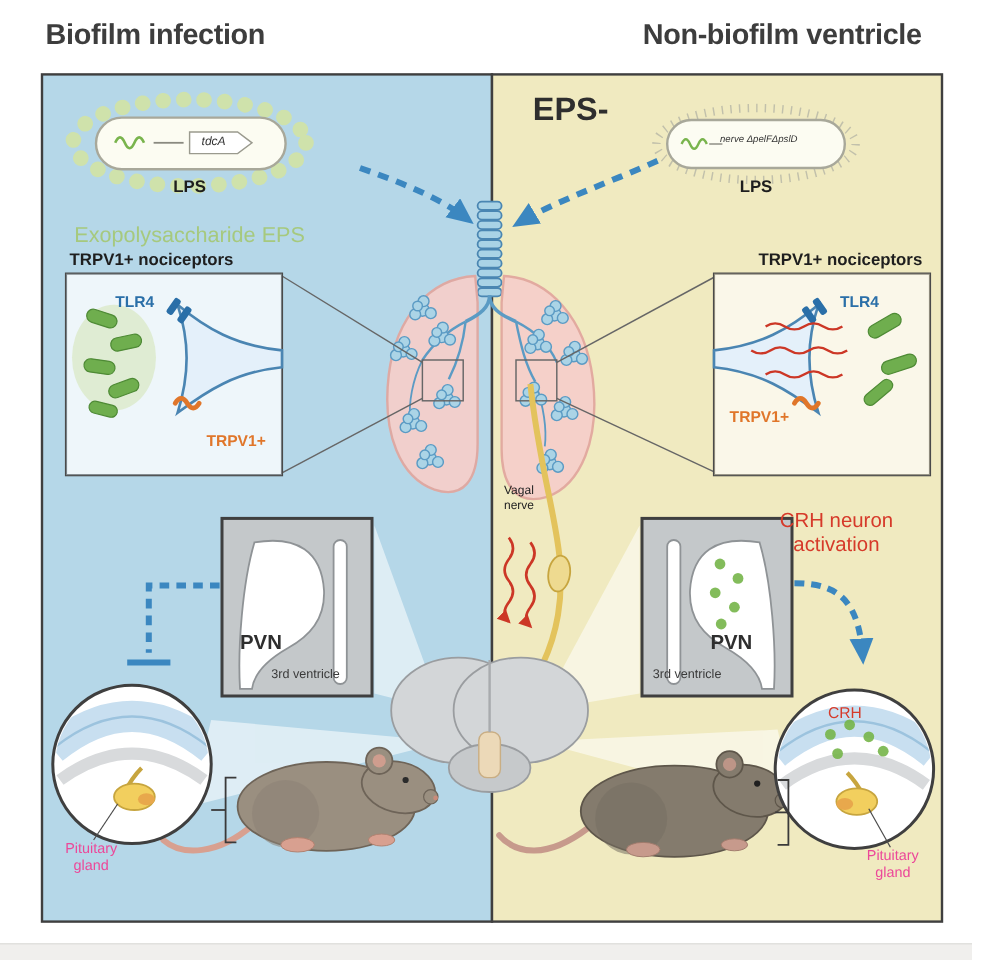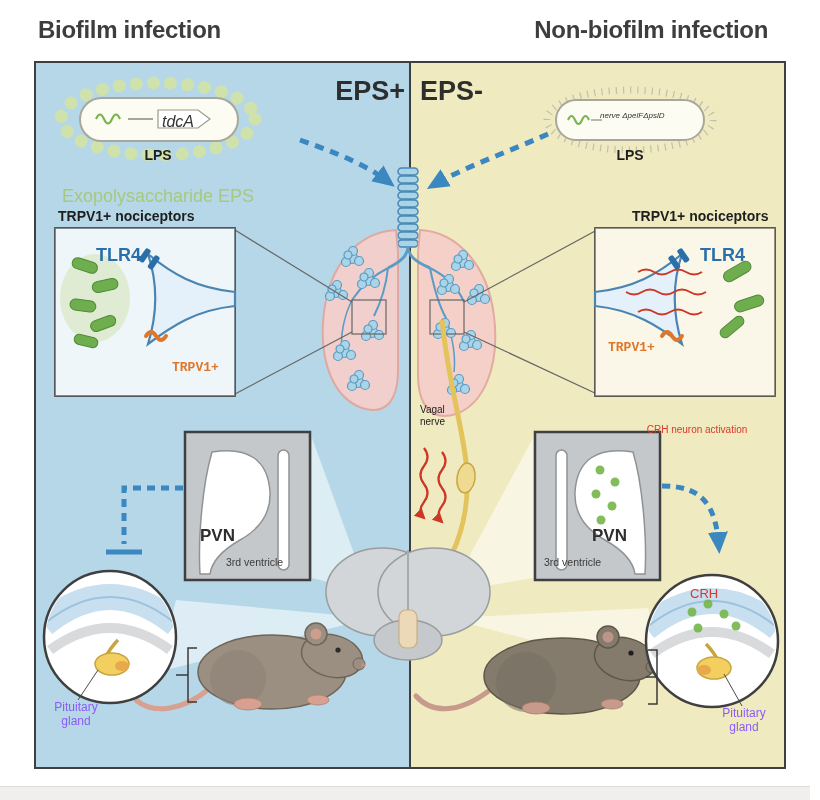--- a/index.html
+++ b/index.html
@@ -3,24 +3,24 @@
 <meta charset="utf-8">
 <style>
   html,body{margin:0;padding:0;background:#ffffff;}
   #figure{position:relative;width:810px;height:800px;background:#ffffff;overflow:hidden;
           font-family:"Liberation Sans",sans-serif;}
   #art{position:absolute;left:0;top:0;width:820px;height:800px;}
   .lbl{position:absolute;color:#222;line-height:1.15;}
   .title{font-size:24px;font-weight:700;color:#3d3d3d;letter-spacing:-0.3px;}
   .tag{font-size:27px;font-weight:600;color:#2e2e2e;}
   .bold-sm{font-size:14px;font-weight:700;color:#1e1e1e;text-align:center;}
-  .tlr4{font-size:18px;font-weight:700;color:#2a6fa8;}
-  .trpv1{font-size:13px;font-weight:700;color:#e0762a;font-family:Liberation Mono, monospace;}
+  .tlr4{font-size:13px;font-weight:700;color:#2a6fa8;}
+  .trpv1{font-size:13px;font-weight:700;color:#e0762a;}
   .gene{font-style:italic;color:#333;}
-  .small{font-size:12px;color:#8b5cf6;text-align:center;line-height:1.2;}
+  .small{font-size:12px;color:#ec4899;text-align:center;line-height:1.2;}
   .footer-strip{position:absolute;left:0;bottom:0;width:820px;height:13px;
                 background:#f0efed;border-top:1px solid #dcdcda;}
 </style>
 </head>
 <body>
 
 <div id="figure">
 
   <svg id="art" viewBox="0 0 820 800">
     <defs>
@@ -275,42 +275,41 @@
       <path d="M197,648 L188,648 L188,702 L197,702"></path>
       <line x1="176" y1="675" x2="188" y2="675"></line>
     </g>
     <g stroke="#3a3a3a" stroke-width="1.5" fill="none">
       <path d="M648,650 L657,650 L657,704 L648,704"></path>
       <line x1="657" y1="677" x2="646" y2="677"></line>
     </g>
   </svg>
 
   <div class="lbl title" style="left:38px;top:16px;">Biofilm infection</div>
-  <div class="lbl title" style="right:42px;top:16px;">Non-biofilm infection</div>
-
-  <div class="lbl tag" style="left:305px;top:76px;width:100px;text-align:right;">EPS+</div>
-  <div class="lbl tag" style="left:420px;top:76px;">EPS-</div>
-
-  <div class="lbl gene" style="left:159px;top:113px;width:38px;text-align:center;font-size:16px;">tdcA</div>
+  <div class="lbl title" style="right:42px;top:16px;">Non-biofilm ventricle</div>
+
+  <div class="lbl tag" style="left:444px;top:76px;">EPS-</div>
+
+  <div class="lbl gene" style="left:159px;top:113px;width:38px;text-align:center;font-size:10px;">tdcA</div>
   <div class="lbl bold-sm" style="left:128px;top:147px;width:60px;text-align:center;">LPS</div>
   <div class="lbl" style="left:48px;top:186px;width:220px;text-align:center;font-size:18px;color:#a6c97e;">Exopolysaccharide EPS</div>
 
   <div class="lbl gene" style="left:600px;top:111px;width:104px;font-size:8px;white-space:nowrap;">nerve ΔpelFΔpslD</div>
   <div class="lbl bold-sm" style="left:600px;top:147px;width:60px;text-align:center;">LPS</div>
 
   <div class="lbl bold-sm" style="left:58px;top:208px;">TRPV1+ nociceptors</div>
   <div class="lbl tlr4" style="left:96px;top:245px;">TLR4</div>
   <div class="lbl trpv1" style="left:172px;top:361px;">TRPV1+</div>
 
   <div class="lbl bold-sm" style="left:632px;top:208px;">TRPV1+ nociceptors</div>
   <div class="lbl tlr4" style="left:700px;top:245px;">TLR4</div>
   <div class="lbl trpv1" style="left:608px;top:341px;">TRPV1+</div>
 
   <div class="lbl" style="left:420px;top:404px;width:46px;font-size:10px;color:#222;">Vagal nerve</div>
-  <div class="lbl" style="left:644px;top:424px;width:106px;text-align:center;font-size:10px;color:#d63a2a;">CRH neuron activation</div>
+  <div class="lbl" style="left:644px;top:424px;width:106px;text-align:center;font-size:17px;color:#d63a2a;">CRH neuron activation</div>
 
   <div class="lbl" style="left:200px;top:526px;font-size:17px;font-weight:700;color:#2e2e2e;">PVN</div>
   <div class="lbl" style="left:226px;top:556px;font-size:10.5px;color:#3a3a3a;">3rd ventricle</div>
   <div class="lbl" style="left:592px;top:526px;font-size:17px;font-weight:700;color:#2e2e2e;">PVN</div>
   <div class="lbl" style="left:544px;top:556px;font-size:10.5px;color:#3a3a3a;">3rd ventricle</div>
 
   <div class="lbl" style="left:690px;top:587px;font-size:13px;font-weight:400;color:#d63a2a;">CRH</div>
 
   <div class="lbl small" style="left:40px;top:700px;width:72px;">Pituitary gland</div>
   <div class="lbl small" style="left:708px;top:706px;width:72px;">Pituitary gland</div>

